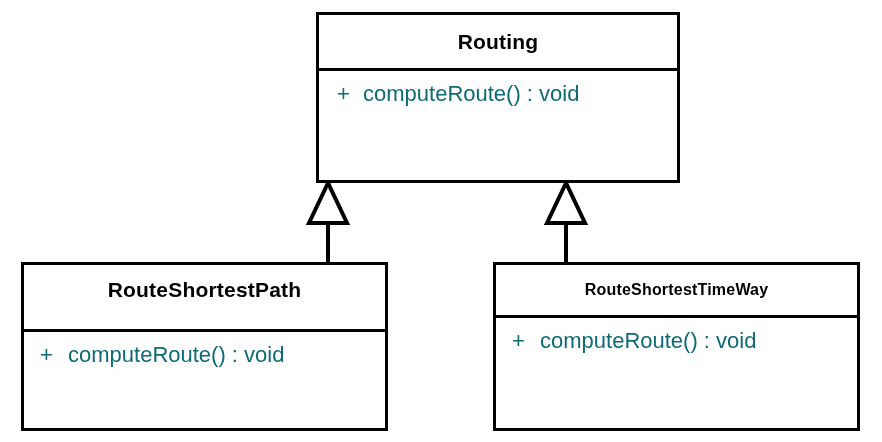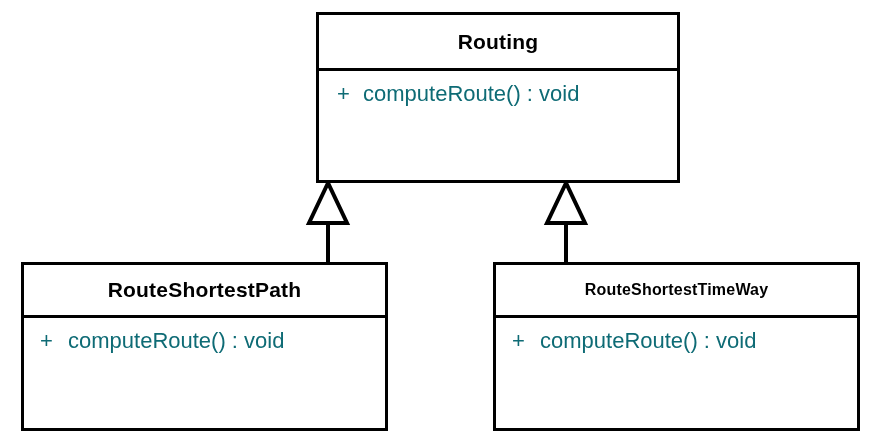--- a/index.html
+++ b/index.html
@@ -78,21 +78,21 @@
   }
   #class-routing .uml-member-vis { padding-left: 18px; }
 
   #class-shortest-path {
     left: 21px;
     top: 262px;
     width: 367px;
     height: 169px;
   }
   #class-shortest-path .uml-class-name {
-    height: 53px;
+    height: 67px;
     line-height: 50px;
     font-size: 21px;
   }
   #class-shortest-path .uml-member {
     font-size: 22px;
     line-height: 28px;
   }
 
   #class-shortest-time {
     left: 493px;

